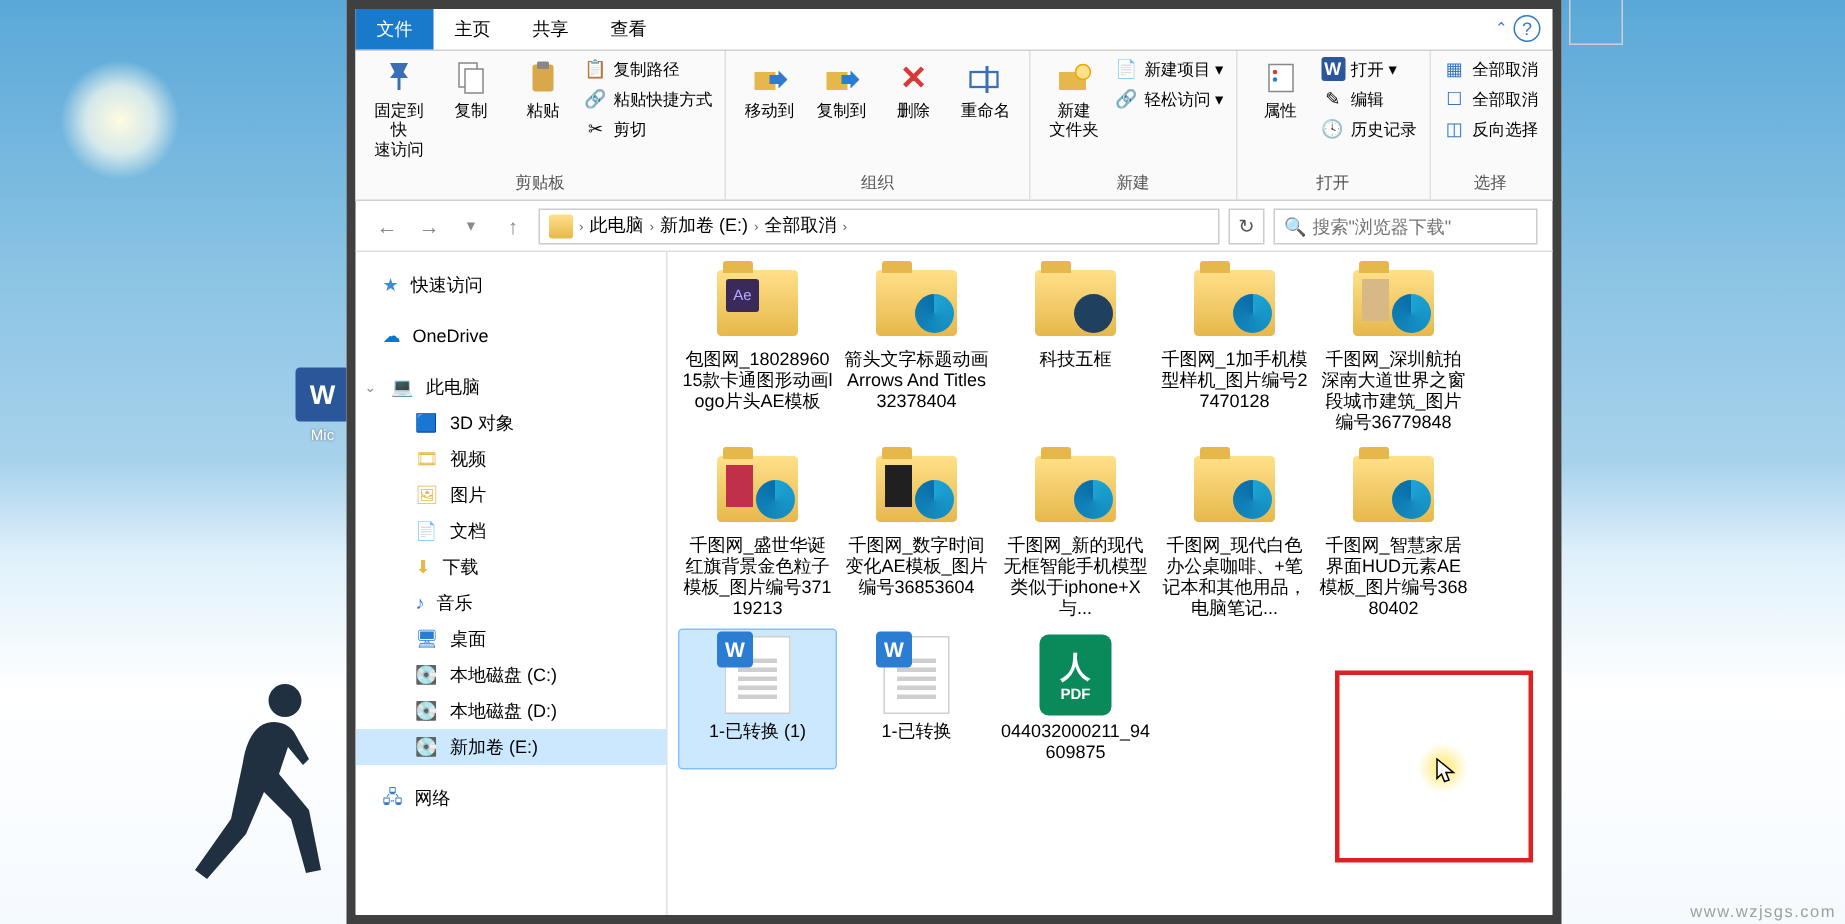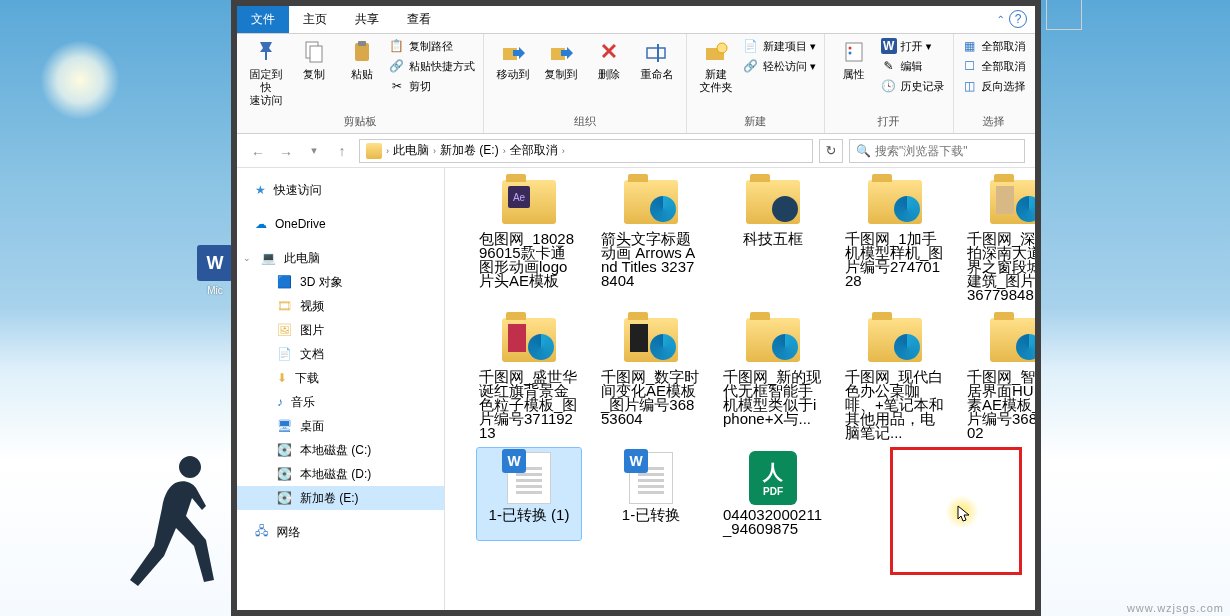--- a/index.html
+++ b/index.html
@@ -58,25 +58,25 @@
 .sidebar .item.selected { background:#cce8ff; }
 .sidebar .item .star { color:#3a8ed8; }
 .sidebar .item .cloud { color:#0078d4; }
 .sidebar .item .pc { color:#0078d4; }
 .sidebar .item .folder-tiny { color:#e6b84b; }
 .sidebar .item .disk { color:#5a5a5a; }
 .sidebar .item .net { color:#3478c6; }
 .sidebar .item .caret { width:10px; color:#888; font-size:9px; }
 
 .content { flex:1; overflow:auto; padding:4px 8px; }
-.grid { display:grid; grid-template-columns:repeat(5,104px); gap:4px 18px; align-content:start;margin-left:24px; }
+.grid { display:grid; grid-template-columns:repeat(5,104px); gap:4px 2px; align-content:start; }
 .file { display:flex; flex-direction:column; align-items:center; padding:4px 2px; border-radius:2px; cursor:pointer; }
 .file.sel { background:#cce8ff; outline:1px solid #80c0ff; }
 .file .thumb { width:64px; height:52px; display:flex; align-items:center; justify-content:center; margin-bottom:4px; position:relative; }
-.file .fname { font-size:15px; text-align:left; line-height:14px; word-break:break-all; }
+.file .fname { font-size:12px; text-align:center; line-height:14px; word-break:break-all; }
 
 .folder-thumb { width:54px; height:44px; background:linear-gradient(#ffe08a,#e6b84b); border-radius:3px; position:relative; }
 .folder-thumb::before { content:""; position:absolute; top:-6px; left:4px; width:20px; height:8px; background:#e6b84b; border-radius:2px 2px 0 0; }
 .folder-thumb .ov { position:absolute; right:2px; bottom:2px; width:26px; height:26px; background:conic-gradient(#1ca4d4,#0a6da8); border-radius:50%; }
 .folder-thumb .ae { position:absolute; left:6px; top:6px; width:22px; height:22px; background:#3a2a5a; color:#bda8ff; font-size:10px; display:flex; align-items:center; justify-content:center; border-radius:2px; }
 .folder-thumb .imgov { position:absolute; left:6px; top:6px; width:18px; height:28px; background:#d8b884; }
 
 .doc-thumb { width:44px; height:52px; background:#fff; border:1px solid #cfcfcf; position:relative; }
 .doc-thumb::before{ content:""; position:absolute; left:8px; top:14px; right:8px; height:3px; background:#cfcfcf; box-shadow:0 6px 0 #cfcfcf,0 12px 0 #cfcfcf,0 18px 0 #cfcfcf,0 24px 0 #cfcfcf; }
 .doc-thumb.behind::after{ content:""; position:absolute; left:-8px; top:-6px; width:44px; height:52px; background:#fff; border:1px solid #cfcfcf; z-index:-1; }

